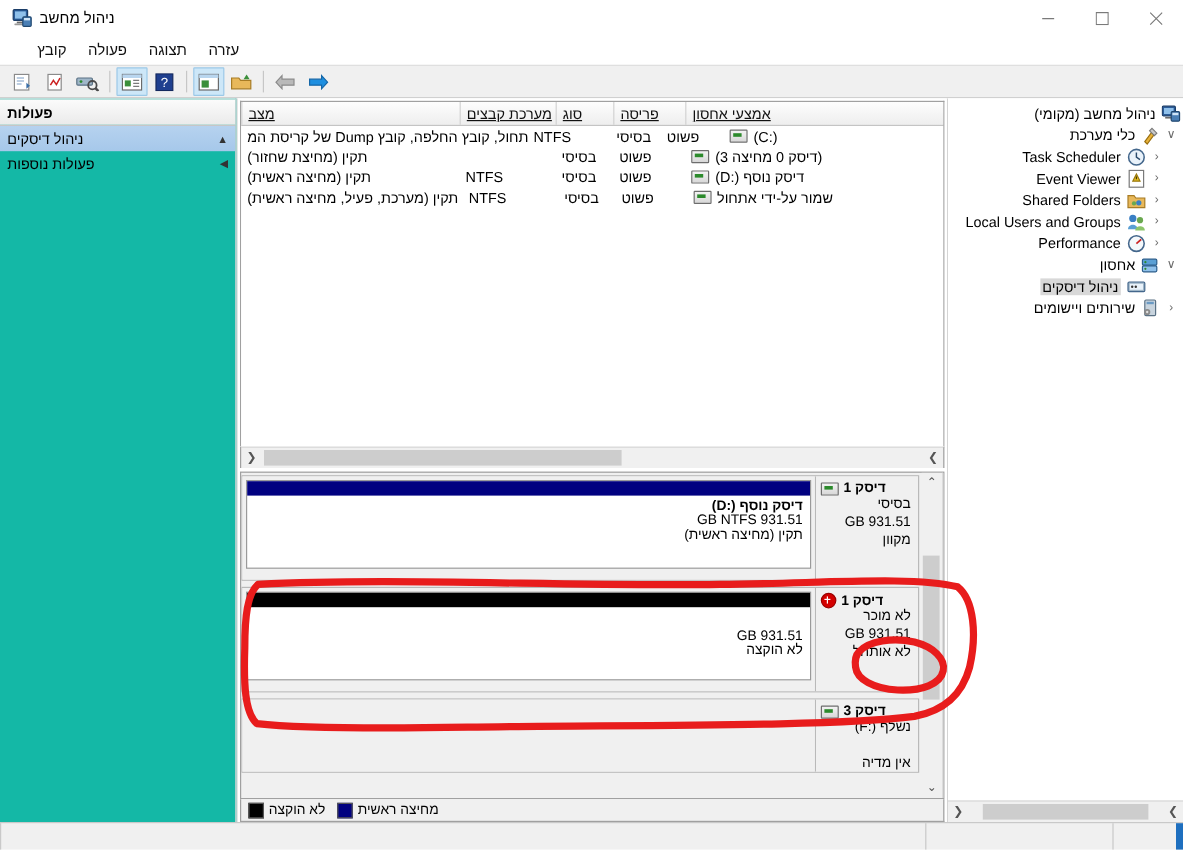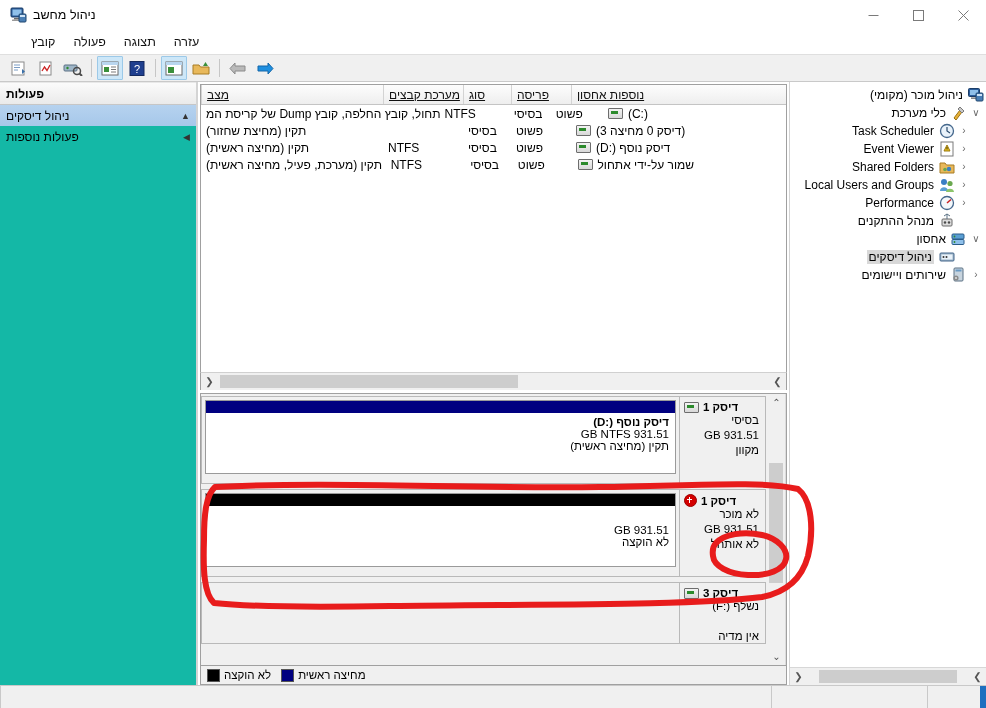--- a/index.html
+++ b/index.html
@@ -316,21 +316,21 @@
         <div class="trow" style="padding-right:2px;">
           <span class="ticon">
             <svg width="16" height="16" viewBox="0 0 16 16">
                 <rect x="0.5" y="1.5" width="11" height="8" rx="1" fill="#2a5c9a" stroke="#1b3d68"></rect>
                 <rect x="2" y="3" width="8" height="5" fill="#8fc0ea"></rect>
                 <rect x="3" y="10.5" width="6" height="1.3" fill="#6b6b6b"></rect>
                 <rect x="8" y="6" width="7" height="8" rx="1" fill="#4a7fb5" stroke="#20476f"></rect>
                 <rect x="9" y="7" width="5" height="2" fill="#cfe4f7"></rect>
               </svg>
           </span>
-          <span class="lbl">ניהול מוכר (מקומי)</span>
+          <span class="lbl">ניהול מחשב (מקומי)</span>
         </div>
 
         <div class="trow">
           <span class="exp">∨</span>
           <span class="ticon">
             <svg width="16" height="16" viewBox="0 0 16 16">
                 <path d="M3 13 L9 5 L11 7 L5 15 Z" fill="#e8b23a" stroke="#9a7010"></path>
                 <path d="M9 2 L13 6 L11 8 L7 4 Z" fill="#c9c9c9" stroke="#7a7a7a"></path>
               </svg>
           </span>
@@ -389,32 +389,20 @@
           <span class="exp">‹</span>
           <span class="ticon">
             <svg width="16" height="16" viewBox="0 0 16 16">
                 <circle cx="8" cy="8" r="6.5" fill="#f4f8fb" stroke="#44678c" stroke-width="1.3"></circle>
                 <path d="M8 8 L12 4.5" stroke="#cc2222" stroke-width="1.5"></path>
               </svg>
           </span>
           <span class="lbl">Performance</span>
         </div>
 
-        <div class="trow" style="padding-right:16px;">
-          <span class="exp"></span>
-          <span class="ticon">
-            <svg width="16" height="16" viewBox="0 0 16 16">
-                <rect x="3" y="6" width="10" height="7" rx="1" fill="#dcdcdc" stroke="#6b6b6b"></rect>
-                <circle cx="6" cy="9.5" r="1.2" fill="#4a4a4a"></circle>
-                <circle cx="10" cy="9.5" r="1.2" fill="#4a4a4a"></circle>
-                <path d="M8 1 V6 M5 3 L8 1 L11 3" stroke="#5a7184" fill="none"></path>
-              </svg>
-          </span>
-          <span class="lbl">מנהל ההתקנים</span>
-        </div>
 
         <div class="trow">
           <span class="exp">∨</span>
           <span class="ticon">
             <svg width="16" height="16" viewBox="0 0 16 16">
                 <rect x="1" y="3" width="12" height="5" rx="1" fill="#5a9fd4" stroke="#2a5c8a"></rect>
                 <rect x="1" y="8.5" width="12" height="5" rx="1" fill="#8fc0ea" stroke="#2a5c8a"></rect>
                 <circle cx="3.5" cy="5.5" r="0.9" fill="#2c8a2c"></circle>
                 <circle cx="3.5" cy="11" r="0.9" fill="#2c8a2c"></circle>
               </svg>
@@ -455,21 +443,21 @@
           <div class="hs-thumb" style="right:12px;left:12px;"></div>
         </div>
         <div class="hs-arrow">❮</div>
       </div>
     </div>
 
     <div class="center">
 
       <div class="vollist">
         <div class="vl-head">
-          <div class="vh" style="width:215px;">נוספות אחסון</div>
+          <div class="vh" style="width:215px;">אמצעי אחסון</div>
           <div class="vh" style="width:60px;">פריסה</div>
           <div class="vh" style="width:48px;">סוג</div>
           <div class="vh" style="width:80px;text-align:center;">מערכת קבצים</div>
           <div class="vh" style="flex:1 1 auto;">מצב</div>
         </div>
         <div class="vl-body">
 
           <div class="vrow">
             <div class="vc name" style="width:215px;">
               <span>(:C)</span>

